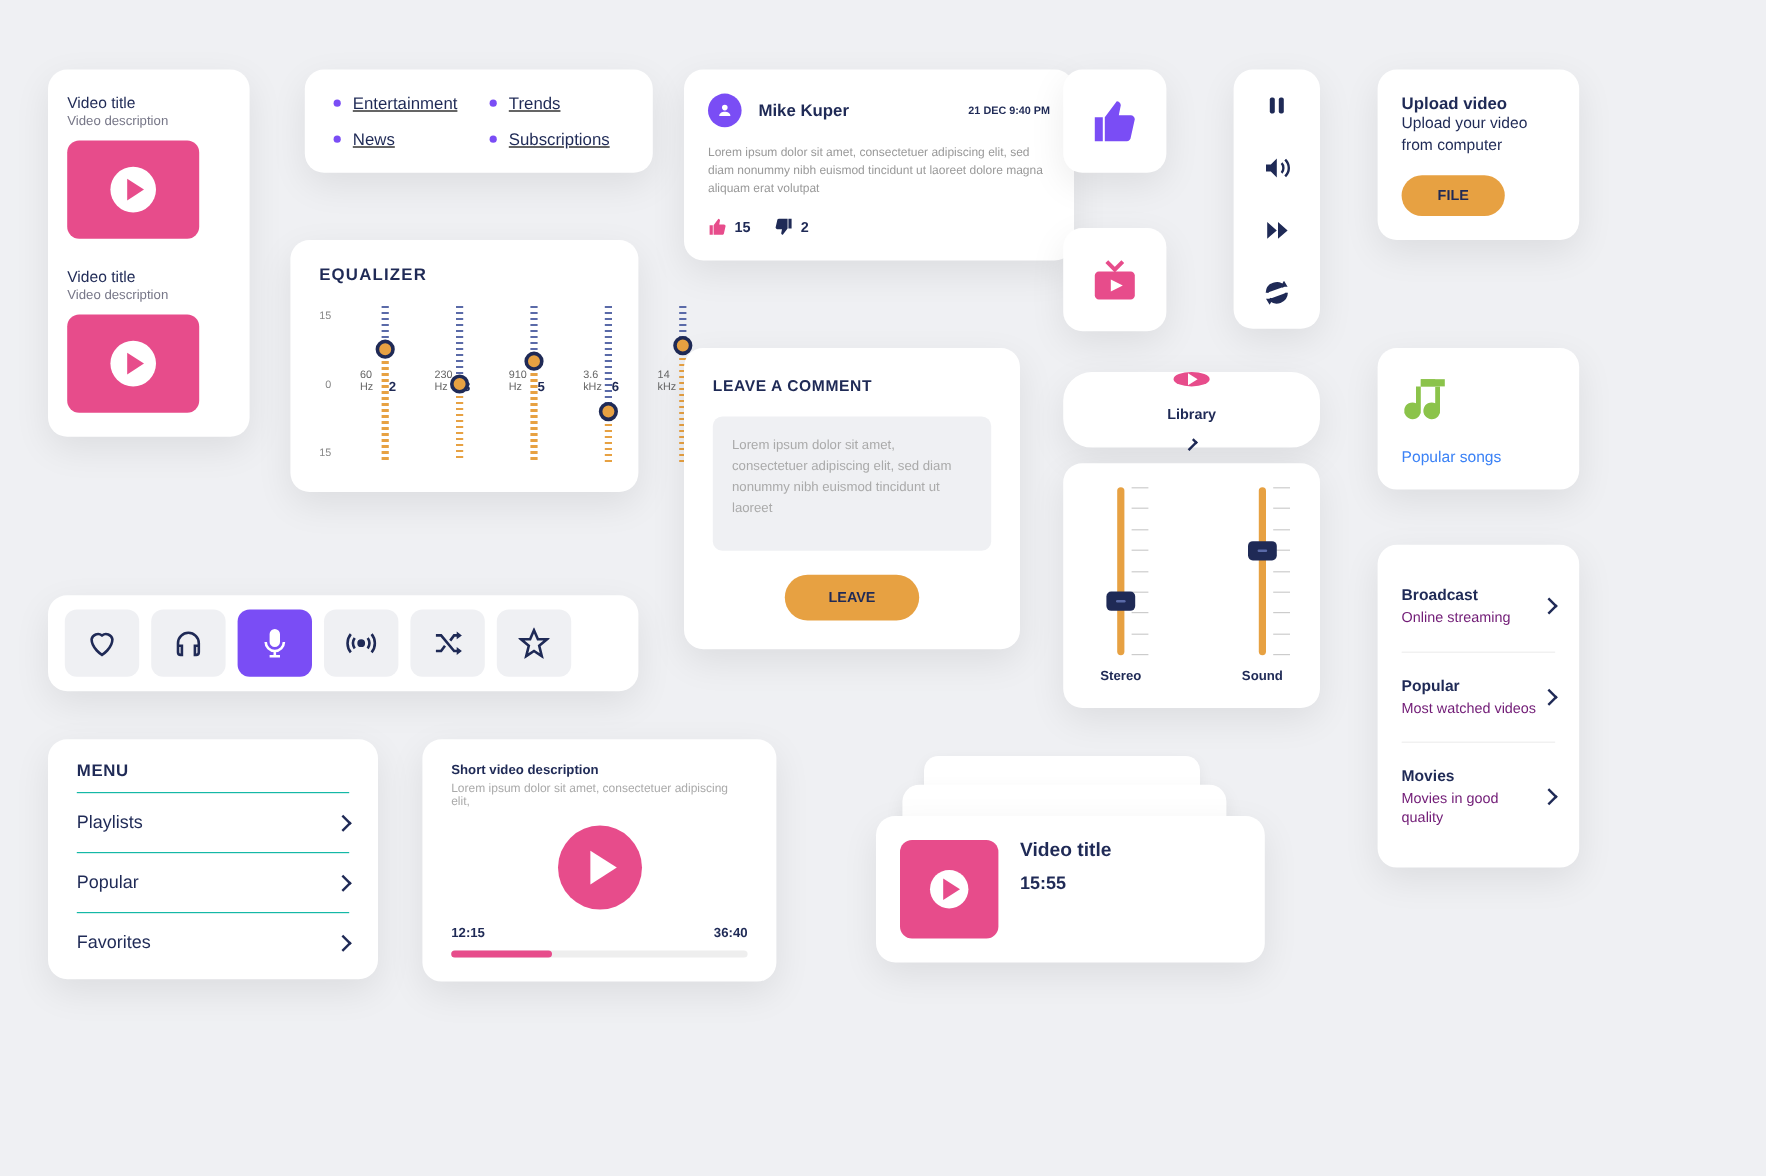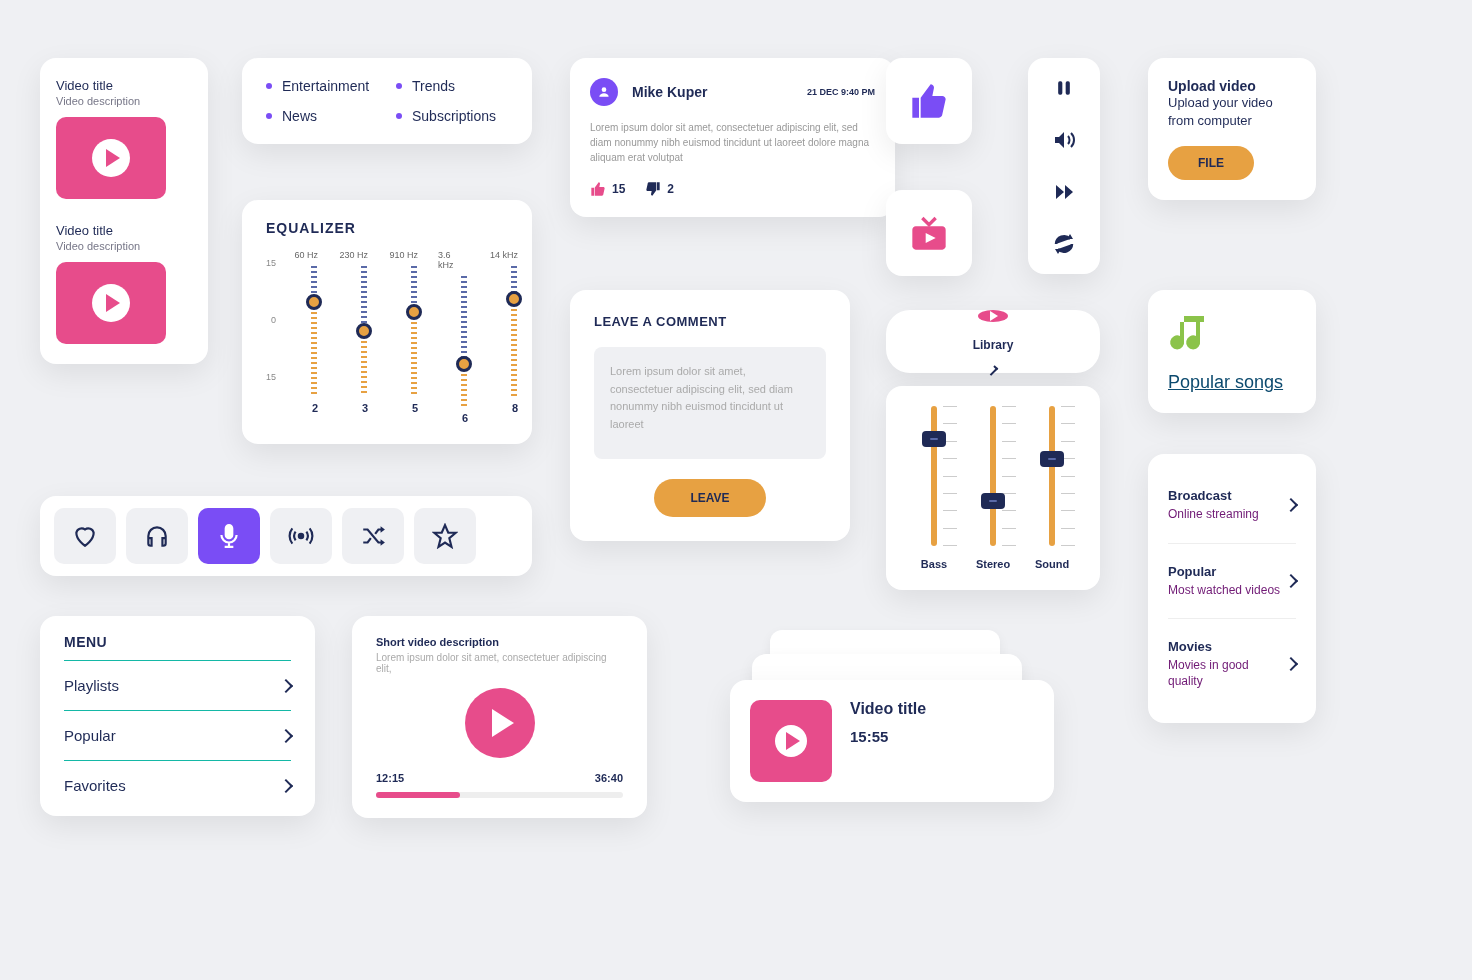--- a/index.html
+++ b/index.html
@@ -11,21 +11,21 @@
 
 
 #video-cards { left: 40px; top: 58px; width: 168px; padding: 20px 16px; }
 .video-card-item { margin-bottom: 24px; }
 .video-card-item:last-child { margin-bottom: 0; }
 .vc-title { color: #1f2a56; font-size: 13px; font-weight: 500; }
 .vc-desc { color: #778; font-size: 11px; margin-top: 2px; }
 .vc-thumb { margin-top: 10px; width: 110px; height: 82px; }
 
 
-#categories { left: 242px; top: 58px; width: 290px; padding: 20px 24px; }
+#categories { left: 254px; top: 58px; width: 290px; padding: 20px 24px; text-decoration: underline; }
 #categories ul { display: grid; grid-template-columns: 1fr 1fr; gap: 14px 18px; list-style: none; }
 #categories li { color: #1f2a56; font-size: 14px; display: flex; align-items: center; gap: 10px; }
 #categories li::before { content: ''; width: 6px; height: 6px; background: #7a4df5; border-radius: 50%; }
 
 
 #comment-card { left: 570px; top: 58px; width: 325px; padding: 20px; }
 .avatar { width: 28px; height: 28px; border-radius: 50%; background: #7a4df5; display: flex; align-items: center; justify-content: center; }
 .avatar svg { width: 14px; height: 14px; fill: #fff; }
 .cmt-head { display: flex; align-items: center; gap: 14px; }
 .cmt-name { color: #1f2a56; font-weight: 700; font-size: 14px; flex: 1; }
@@ -48,21 +48,21 @@
 #upload-card h3 { color: #1f2a56; font-size: 14px; }
 #upload-card p { color: #1f2a56; font-size: 13px; line-height: 1.4; }
 .btn-file { margin-top: 16px; background: #e7a142; color: #1f2a56; font-weight: 700; font-size: 12px; border: none; padding: 10px 30px; border-radius: 20px; cursor: pointer; }
 
 
 #equalizer { left: 242px; top: 200px; width: 290px; padding: 20px 24px; }
 #equalizer h3 { color: #1f2a56; font-size: 14px; letter-spacing: 1px; font-weight: 700; }
 .eq-body { display: flex; gap: 12px; margin-top: 14px; }
 .eq-scale { display: flex; flex-direction: column; justify-content: space-between; height: 140px; font-size: 9px; color: #888; text-align:right; padding: 8px 0;}
 .eq-cols { display: flex; gap: 20px; flex: 1; position: relative; }
-.eq-col { display: flex; flex-direction: column; align-items: flex-end; width: 30px; }
+.eq-col { display: flex; flex-direction: row; align-items: center; width: 30px; margin-left: 12px; }
 .eq-hz { font-size: 9px; color: #666; margin-bottom: 6px; }
 .eq-bars { height: 130px; width: 8px; position: relative; display:flex; flex-direction:column; align-items:center;}
 .eq-bar-top { background: repeating-linear-gradient(to bottom, #5a6aa8 0 2px, transparent 2px 5px); width:6px;}
 .eq-bar-bot { background: repeating-linear-gradient(to bottom, #e7a142 0 2px, transparent 2px 5px); width:6px;}
 .eq-knob { width: 16px; height: 16px; background: #e7a142; border: 3px solid #1f2a56; border-radius: 50%; position: absolute; left: 50%; transform: translateX(-50%); }
 .eq-num { font-size: 11px; color: #1f2a56; font-weight: 700; margin-top: 6px; }
 
 
 #leave-comment { left: 570px; top: 290px; width: 280px; padding: 24px; }
 #leave-comment h3 { color: #1f2a56; font-size: 13px; letter-spacing: 0.5px; font-weight: 700; }
@@ -81,21 +81,21 @@
 .slider-col { display: flex; flex-direction: column; align-items: center; width: 56px; }
 .slider-track { height: 140px; width: 6px; background: #e7a142; border-radius: 3px; position: relative; }
 .slider-ticks { position:absolute; left:12px; top:0; height:100%; display:flex; flex-direction:column; justify-content:space-between;}
 .slider-ticks i { width:14px; height:1px; background:#ccc; display:block;}
 .slider-thumb { width: 24px; height: 16px; background: #1f2a56; border-radius: 4px; position: absolute; left: 50%; transform: translateX(-50%); display:flex; align-items:center; justify-content:center;}
 .slider-thumb::after{content:''; width:8px; height:2px; background:#5a6aa8; border-radius:1px;}
 .slider-label { font-size: 11px; color: #1f2a56; font-weight: 700; margin-top: 12px; }
 
 
 #popular-songs { left: 1148px; top: 290px; width: 168px; padding: 20px; }
-#popular-songs h3 { color: #0c4a6e; font-size: 18px; margin-top: 10px; font-weight:500;text-decoration:underline;}
+#popular-songs h3 { color: #3b82f6; font-size: 13px; margin-top: 10px; font-weight:500;}
 
 
 #icon-toolbar { left: 40px; top: 496px; width: 492px; height: 80px; display: flex; align-items: center; padding: 0 14px; gap: 10px; }
 .tool-btn { width: 62px; height: 56px; background: #eff0f3; border-radius: 10px; display: flex; align-items: center; justify-content: center; cursor: pointer; }
 .tool-btn.active { background: #7a4df5; }
 .tool-btn svg { width: 26px; height: 26px; fill: none; stroke: #1f2a56; stroke-width: 2; }
 .tool-btn.active svg { stroke: #fff; fill: #fff; }
 
 
 #menu-card { left: 40px; top: 616px; width: 275px; padding: 18px 24px 6px; }
@@ -310,37 +310,20 @@
             <i></i>
             <i></i>
             <i></i>
             <i></i>
             <i></i>
             <i></i>
             <i></i>
             <i></i>
             <i></i>
           </div>
-          <div class="slider-thumb" style="top:18%"></div>
-        </div>
-        <div class="slider-label">Bass</div>
-      </div>
-      <div class="slider-col">
-        <div class="slider-track">
-          <div class="slider-ticks">
-            <i></i>
-            <i></i>
-            <i></i>
-            <i></i>
-            <i></i>
-            <i></i>
-            <i></i>
-            <i></i>
-            <i></i>
-          </div>
           <div class="slider-thumb" style="top:62%"></div>
         </div>
         <div class="slider-label">Stereo</div>
       </div>
       <div class="slider-col">
         <div class="slider-track">
           <div class="slider-ticks">
             <i></i>
             <i></i>
             <i></i>

